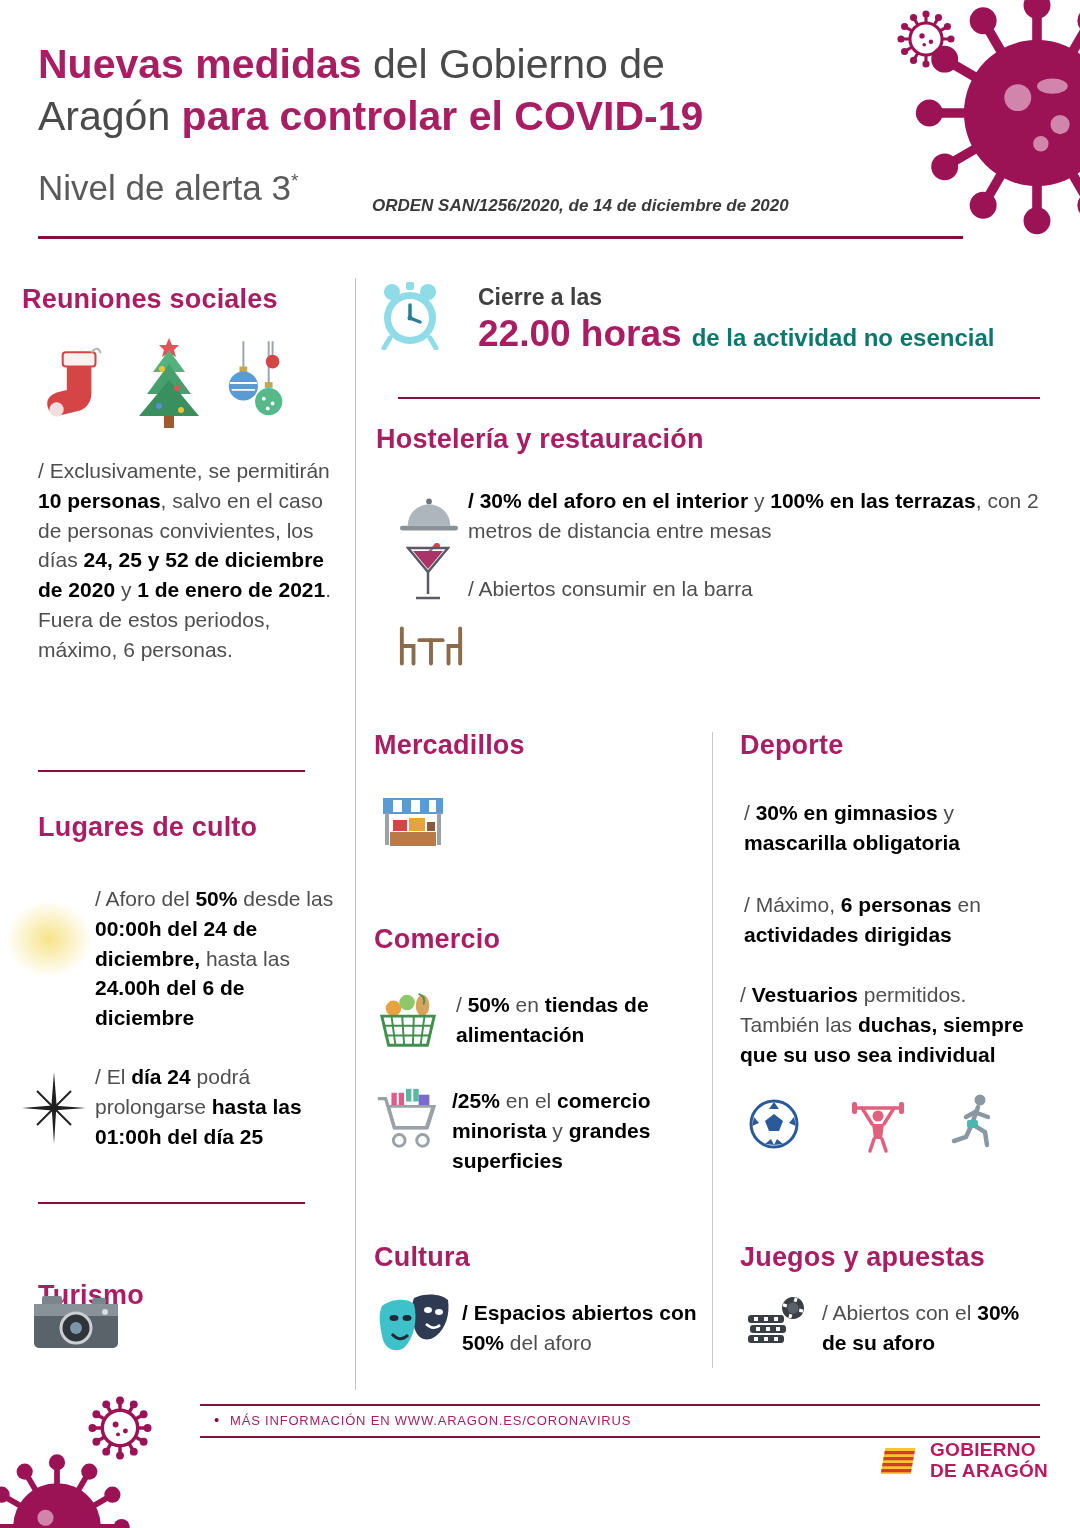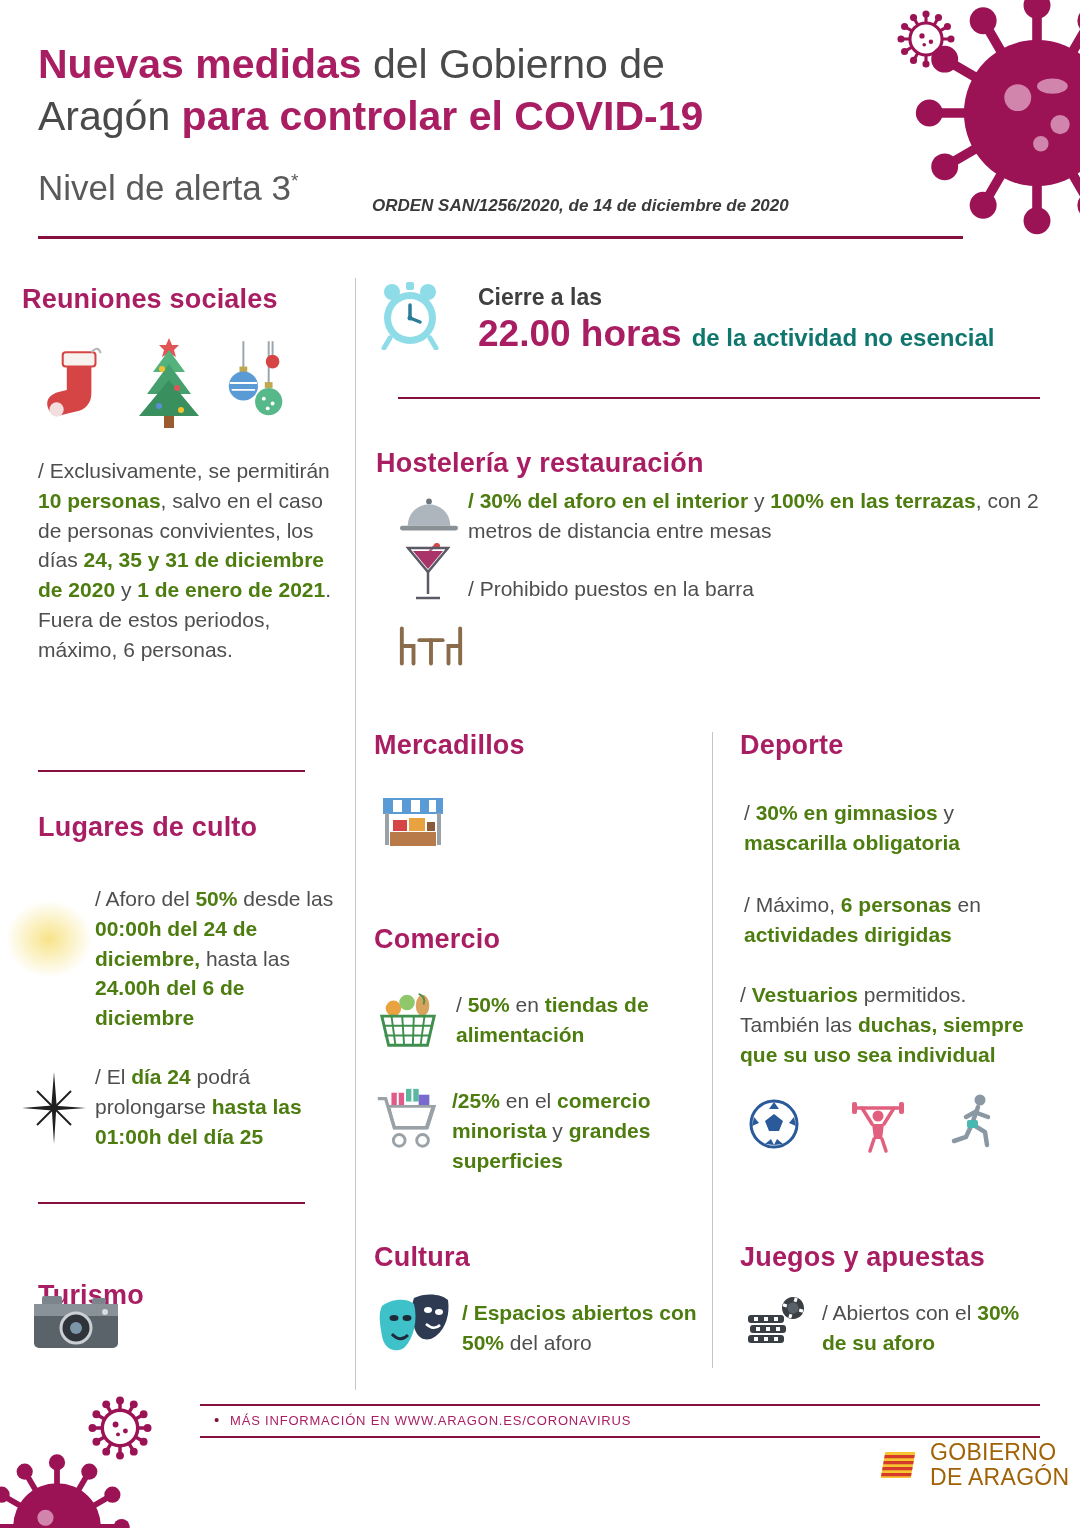--- a/index.html
+++ b/index.html
@@ -2,37 +2,37 @@
 <html style="--accent: #a91e63; --maroon: #85103f; --text: #4e4e4e;"><head>
 <meta charset="utf-8">
 <style>
   :root{--accent:#a91e63;--maroon:#85103f;--text:#4e4e4e}
   *{margin:0;padding:0;box-sizing:border-box}
   body{background:#dedede;font-family:"Liberation Sans","DejaVu Sans",sans-serif}
   .page{position:relative;width:1080px;height:1528px;background:#fff;overflow:hidden;margin:0 auto}
   .abs{position:absolute}
   .h2{font-size:27px;font-weight:700;color:var(--accent);letter-spacing:.2px}
   .body{font-size:21px;line-height:1.42;color:var(--text)}
-  .b{font-weight:700;color:#4d7c0f}
+  .b{font-weight:700;color:#000000}
   .accent{color:var(--accent) !important}
   .hrm{background:var(--maroon);height:2px}
   .vr{background:#c6c6c6;width:1px}
   .title-line{font-size:41px;line-height:1.27;color:#4a4a4a;font-weight:400}
   .title-line .b{font-weight:800}
   .alert{font-size:35px;color:#5a5a5a;font-weight:400}
   .alert sup{font-size:.55em}
   .order{font-style:italic;font-size:17px;font-weight:700;color:#3a3a3a}
   .closure-intro{font-size:23px;font-weight:700;color:#3f3f3f}
   .closure-time{font-size:37px;font-weight:800;color:var(--accent)}
   .closure-rest{font-size:24px;font-weight:700;color:#0f766e;margin-left:10px}
   .finfo{font-size:13px;letter-spacing:.8px;color:var(--accent);font-weight:400}
   .finfo .url{font-weight:400}
   .finfo .dot{color:var(--maroon);margin-right:10px;font-size:15px}
   .logo{display:flex;align-items:center;gap:10px}
-  .logo-text{font-size:23px;font-weight:400;color:#a16207;line-height:1.08;letter-spacing:.3px}
+  .logo-text{font-size:19px;font-weight:700;color:#be185d;line-height:1.08;letter-spacing:.3px}
   .glow{background:radial-gradient(ellipse at center,rgba(247,226,130,.95) 0%,rgba(247,226,130,0) 70%);}
   svg{display:block}
 </style>
 </head>
 <body>
 
 <div class="page">
 
   <div class="abs" style="left:38px;top:38px;width:860px">
     <div class="title-line"><span class="b accent">Nuevas medidas</span><span> del Gobierno de</span></div>
@@ -149,21 +149,21 @@
     <circle cx="24" cy="46" r="15" fill="#5b9bd5"></circle>
     <path d="M10 43 h28 M12 50 h24" stroke="#fff" stroke-width="2" fill="none"></path>
     <circle cx="54" cy="21" r="7" fill="#d64545"></circle>
     <rect x="46" y="42" width="8" height="6" fill="#c0a84e"></rect>
     <circle cx="50" cy="62" r="14" fill="#57b98a"></circle>
     <circle cx="45" cy="59" r="2" fill="#fff"></circle>
       <circle cx="54" cy="64" r="2" fill="#fff"></circle>
       <circle cx="49" cy="69" r="2" fill="#fff"></circle>
   </svg>
 
-  <div class="abs body" style="left:38px;top:456px;width:294px"><span>/ Exclusivamente, se permitirán </span><span class="b">10 personas</span><span>, salvo en el caso de personas convivientes, los días </span><span class="b">24, 35 y 31 de diciembre de 2020</span><span> y </span><span class="b">1 de enero de 2021</span><span>. Fuera de estos periodos, máximo, 6 personas.</span></div>
+  <div class="abs body" style="left:38px;top:456px;width:294px"><span>/ Exclusivamente, se permitirán </span><span class="b">10 personas</span><span>, salvo en el caso de personas convivientes, los días </span><span class="b">24, 25 y 52 de diciembre de 2020</span><span> y </span><span class="b">1 de enero de 2021</span><span>. Fuera de estos periodos, máximo, 6 personas.</span></div>
 
   <div class="abs hrm" style="left:38px;top:770px;width:267px"></div>
 
   <div class="abs h2" style="left:38px;top:812px">Lugares de culto</div>
 
   <div class="abs glow" style="left:5px;top:900px;width:88px;height:78px"></div>
 
   <div class="abs body" style="left:95px;top:884px;width:242px"><span>/ Aforo del </span><span class="b">50%</span><span> desde las </span><span class="b">00:00h del 24 de diciembre,</span><span> hasta las </span><span class="b">24.00h del 6 de diciembre</span></div>
 
   <svg class="abs" style="left:22px;top:1072px" width="64" height="72" viewBox="0 0 64 72">
@@ -208,38 +208,38 @@
 
   <div class="abs" style="left:478px;top:284px;width:560px">
     <div class="closure-intro">Cierre a las</div>
     <div style="margin-top:2px">
       <span class="closure-time">22.00 horas</span><span class="closure-rest">de la actividad no esencial</span>
     </div>
   </div>
 
   <div class="abs hrm" style="left:398px;top:397px;width:642px"></div>
 
-  <div class="abs h2" style="left:376px;top:448px">Hostelería y restauración</div>
+  <div class="abs h2" style="left:376px;top:424px">Hostelería y restauración</div>
 
   <svg class="abs" style="left:398px;top:492px" width="62" height="46" viewBox="0 0 64 46">
     <circle cx="32" cy="9" r="3" fill="#6f777e"></circle>
     <path d="M10 34 a22 22 0 0 1 44 0 z" fill="#aeb6bd"></path>
     <rect x="2" y="34" width="60" height="5" rx="2.5" fill="#8a9298"></rect>
   </svg>
   <div class="abs body" style="left:468px;top:486px;width:575px"><span class="b">/ 30% del aforo en el interior</span><span> y </span><span class="b">100% en las terrazas</span><span>, con 2 metros de distancia entre mesas</span></div>
 
   <svg class="abs" style="left:406px;top:542px" width="44" height="62" viewBox="0 0 44 62">
     <line x1="30" y1="2" x2="18" y2="16" stroke="#b06a8a" stroke-width="2.5"></line>
     <circle cx="31" cy="4" r="3" fill="#d64545"></circle>
     <polygon points="7,9 37,9 22,27" fill="#a8346a"></polygon>
     <polygon points="2,6 42,6 22,30" fill="none" stroke="#5a5a66" stroke-width="2.5"></polygon>
     <line x1="22" y1="30" x2="22" y2="52" stroke="#5a5a66" stroke-width="2.5"></line>
     <line x1="10" y1="56" x2="34" y2="56" stroke="#5a5a66" stroke-width="2.5"></line>
   </svg>
-  <div class="abs body" style="left:468px;top:574px;width:520px"><span>/ Prohibido puestos en la barra</span></div>
+  <div class="abs body" style="left:468px;top:574px;width:520px"><span>/ Abiertos consumir en la barra</span></div>
 
   <svg class="abs" style="left:396px;top:624px" width="70" height="42" viewBox="0 0 72 42">
     <g fill="none" stroke="#8a6b4a" stroke-width="4" stroke-linecap="round">
       <line x1="6" y1="4" x2="6" y2="40"></line>
         <path d="M6 22 h12 v18"></path>
       <line x1="66" y1="4" x2="66" y2="40"></line>
         <path d="M66 22 h-12 v18"></path>
       <line x1="24" y1="16" x2="48" y2="16"></line>
         <line x1="36" y1="16" x2="36" y2="40"></line>
     </g>

